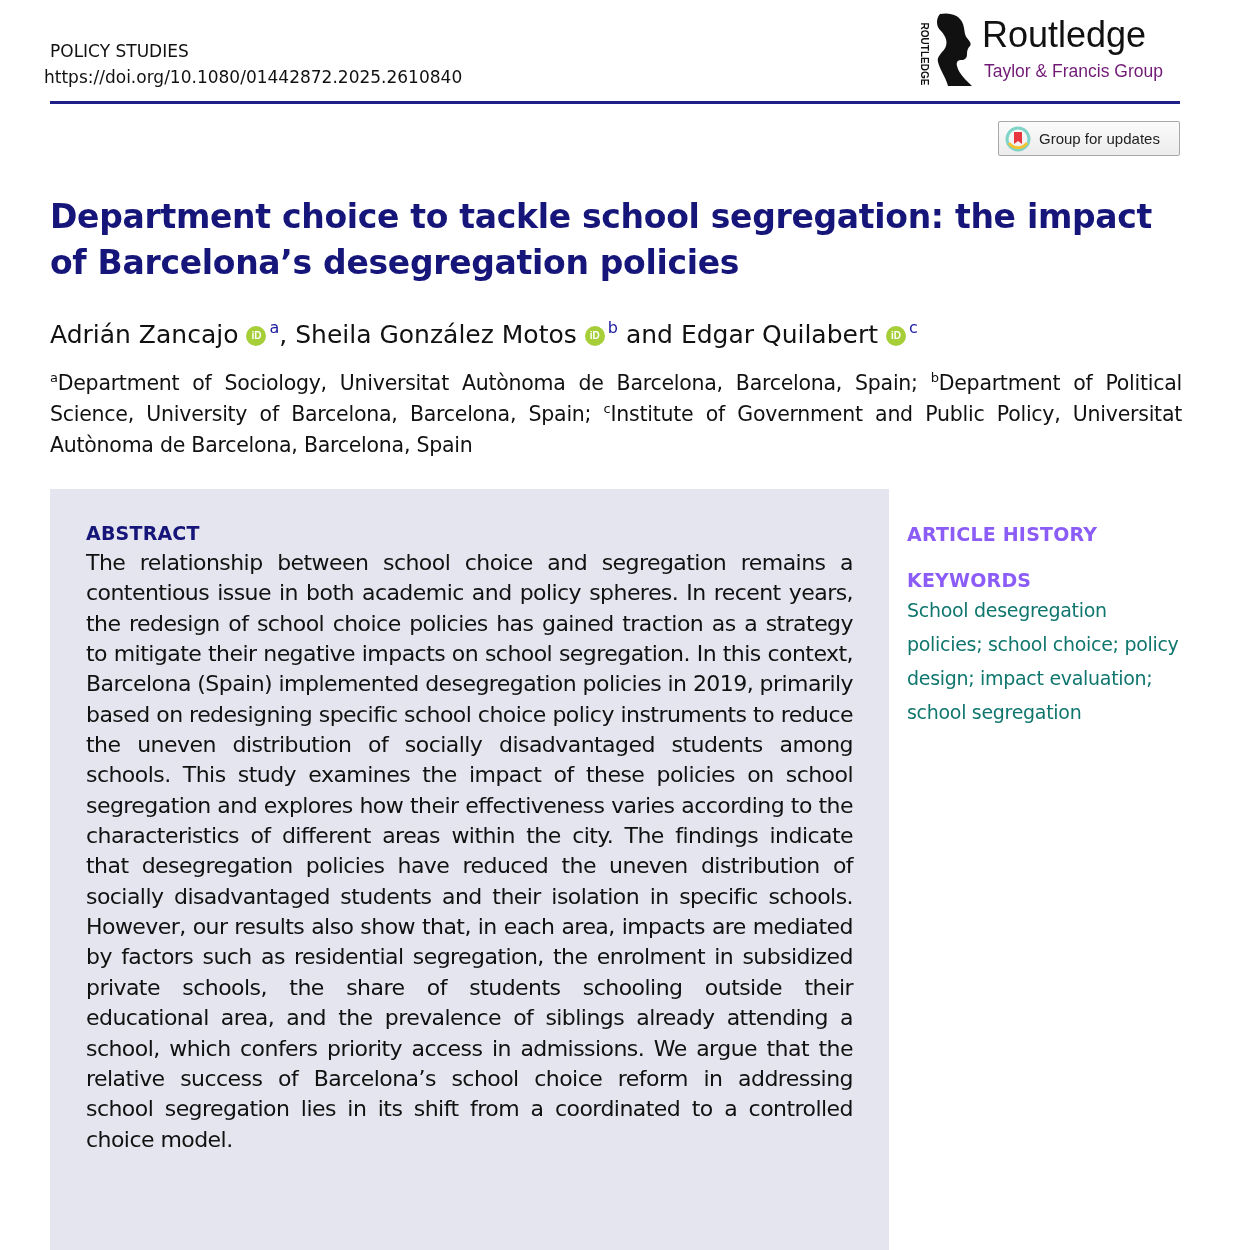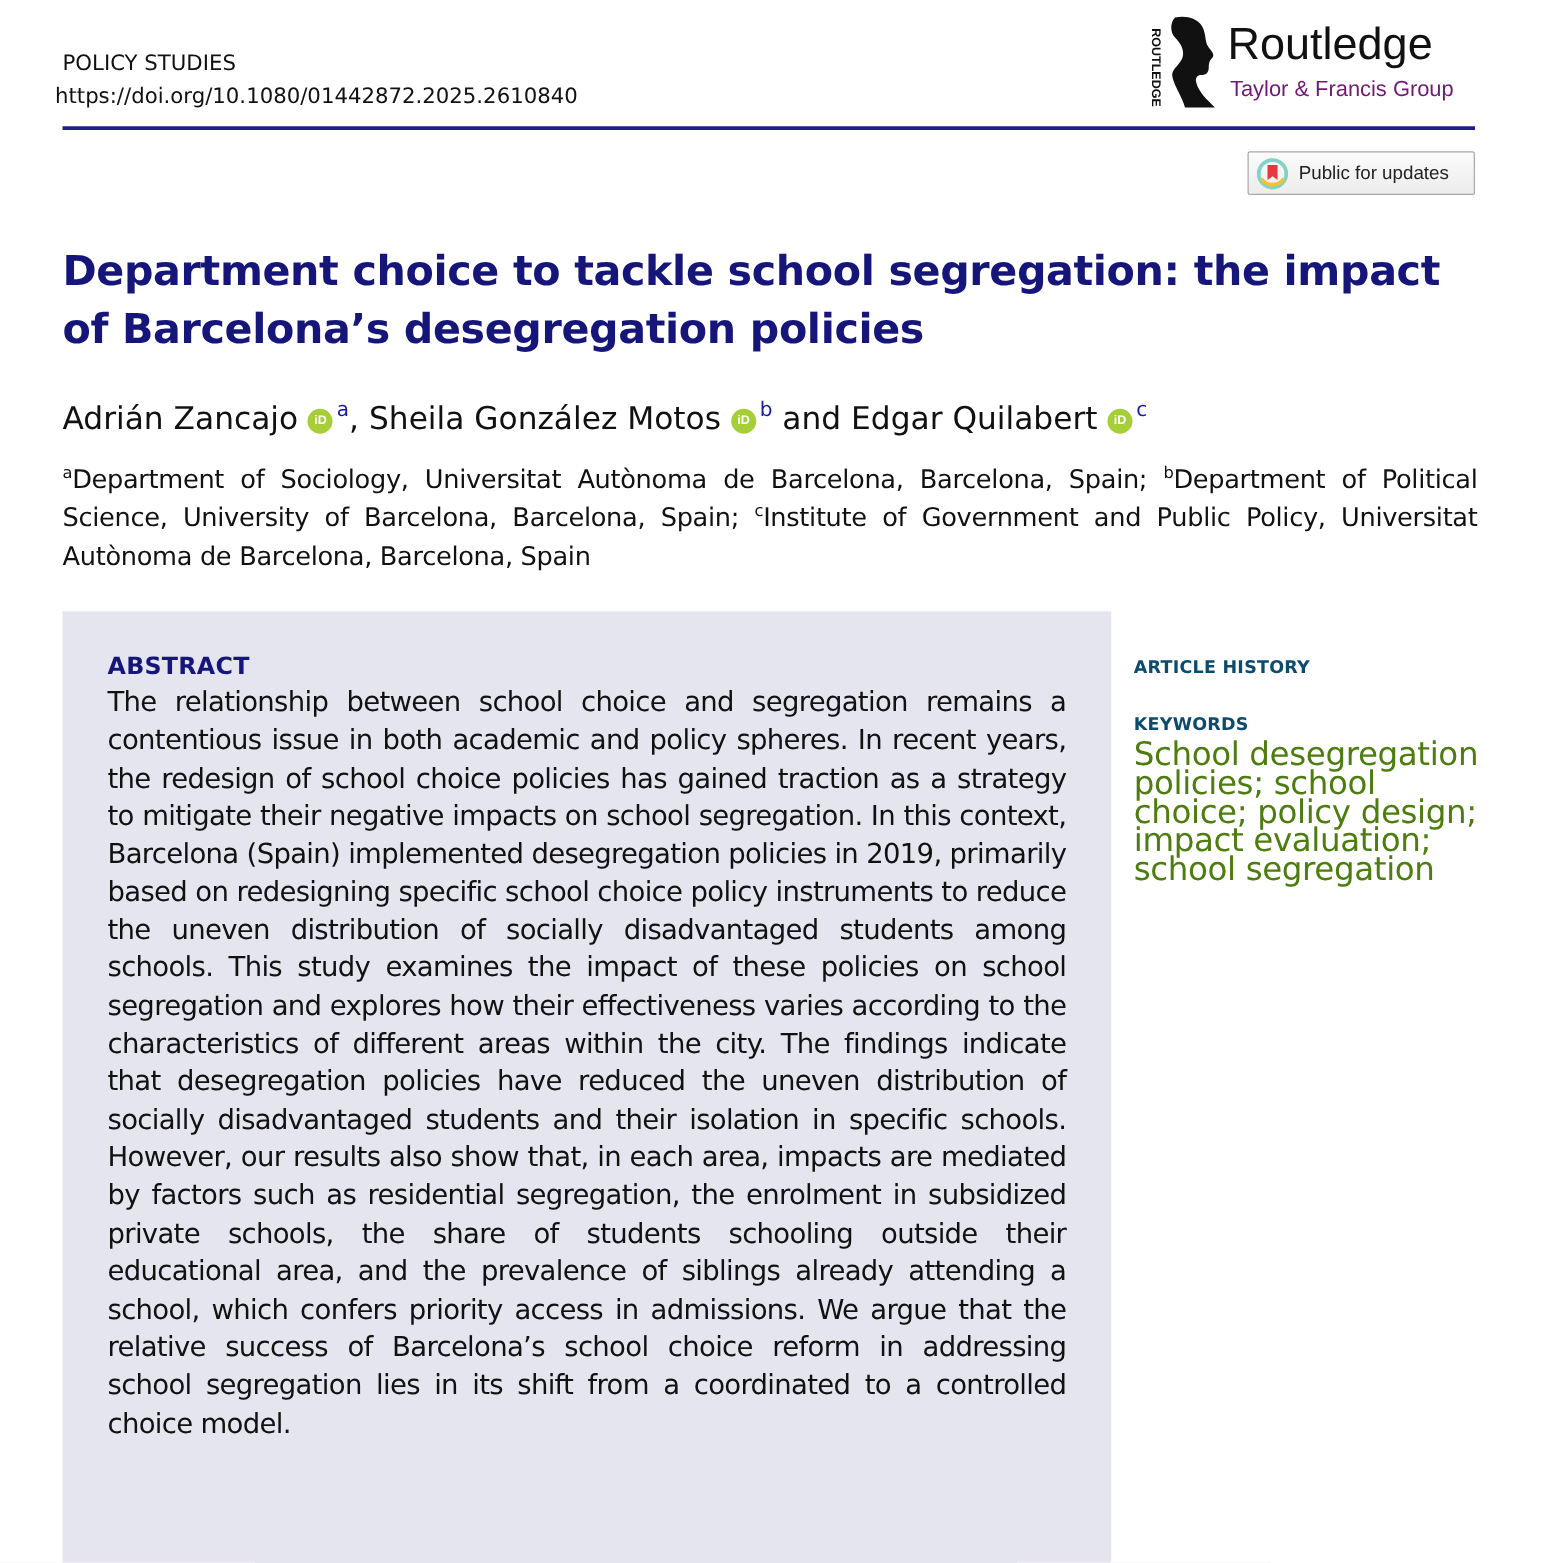--- a/index.html
+++ b/index.html
@@ -29,24 +29,24 @@
     .authors sup { font-size: 16px; color: #1a1aa0; vertical-align: 10px; margin-left: 3px; }
 
     .affiliations { position: absolute; left: 50px; top: 368px; width: 1132px; font-size: 20.5px; line-height: 31px; text-align: justify; color: #111; letter-spacing: -0.25px; }
     .affiliations sup { font-size: 13px; vertical-align: 8px; line-height: 0; }
 
     .abstract-box { position: absolute; left: 50px; top: 489px; width: 839px; height: 938px; background: #e5e5ef; }
     .abstract-heading { position: absolute; left: 36px; top: 33px; font-size: 19px; font-weight: bold; color: #16167a; letter-spacing: 0.2px; }
     .abstract-body { position: absolute; left: 36px; top: 59px; width: 767px; font-size: 22px; line-height: 30.35px; text-align: justify; color: #111; letter-spacing: -0.55px; word-spacing: 0px; }
 
     .side-panel { position: absolute; left: 907px; top: 521px; width: 290px; }
-    .side-heading { font-size: 14px; font-weight: bold; color: #0c4a6e; line-height: 26px; letter-spacing: 0.2px; }
+    .side-heading { font-size: 19px; font-weight: bold; color: #8b5cf6; line-height: 26px; letter-spacing: 0.2px; }
     .side-line { font-size: 19.5px; line-height: 27px; color: #111; letter-spacing: -0.3px; }
     .keywords-block { margin-top: 20px; }
-    .keywords-text { font-size: 26px; line-height: 23px; color: #4d7c0f; width: 280px; letter-spacing: -0.3px; }
+    .keywords-text { font-size: 19px; line-height: 34px; color: #0f766e; width: 280px; letter-spacing: -0.3px; }
   </style>
 </head>
 <body>
 
 <div class="journal-name">POLICY STUDIES</div>
 <a class="doi-link">https://doi.org/10.1080/01442872.2025.2610840</a>
 
 <div class="publisher-logo">
   <div class="logo-vertical">
     <span>ROUTLEDGE</span>
@@ -59,21 +59,21 @@
 </div>
 
 <div class="header-rule"></div>
 
 <div class="check-updates">
   <svg class="cu-icon" viewBox="0 0 26 26">
     <circle cx="13" cy="13" r="11" fill="none" stroke="#7fd3c7" stroke-width="3"></circle>
     <path d="M4 17 A11 11 0 0 0 22 17" fill="none" stroke="#f2c230" stroke-width="3"></path>
     <path d="M9 6 L17 6 L17 18 L13 15 L9 18 Z" fill="#e8363f"></path>
   </svg>
-  <span class="cu-label">Public for updates</span>
+  <span class="cu-label">Group for updates</span>
 </div>
 
 <h1 class="article-title">
   <span>Department choice to tackle school segregation: the impact</span><br>
   <span>of Barcelona’s desegregation policies</span>
 </h1>
 
 <div class="authors">
   <span>Adrián Zancajo</span><span class="orcid">iD</span><sup>a</sup><span>, </span><span>Sheila González Motos</span><span class="orcid">iD</span><sup>b</sup><span style="white-space:pre"> and </span><span>Edgar Quilabert</span><span class="orcid">iD</span><sup>c</sup>
 </div>

